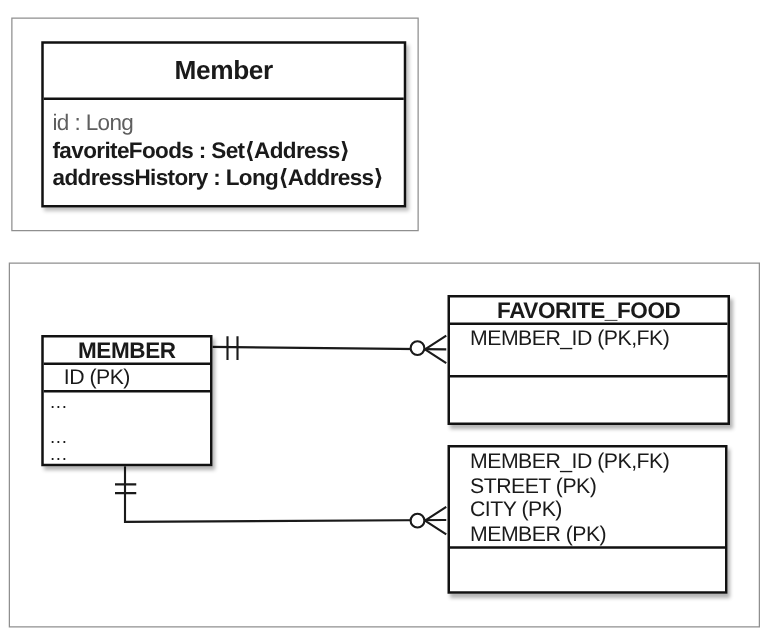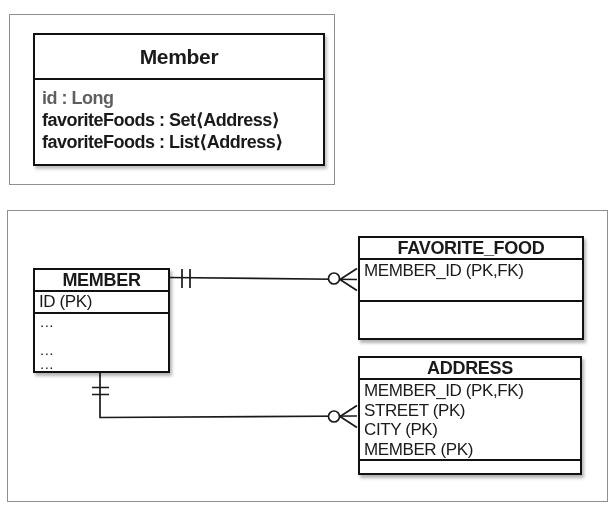--- a/index.html
+++ b/index.html
@@ -47,21 +47,21 @@
   .uml-body {
     padding: 7px 0 0 7px;
     font-size: 18px;
     line-height: 22px;
     font-weight: bold;
     letter-spacing: -0.5px;
     white-space: nowrap;
   }
   .uml-field.muted {
     color: #5f5f5f;
-    font-weight: bold;
+    font-weight: normal;
   }
 
   
   .er-table {
     position: absolute;
     border: 2.5px solid #111;
     background: #fff;
     box-sizing: border-box;
     box-shadow: 2px 3px 3px rgba(0,0,0,0.3);
     z-index: 2;
@@ -71,21 +71,21 @@
     text-align: center;
     border-bottom: 2.5px solid #111;
     font-size: 18px;
     letter-spacing: -0.3px;
     line-height: 20px;
     height: 20px;
     overflow: hidden;
   }
   .er-rows {
     border-bottom: 2.5px solid #111;
-    padding-left: 4px;
+    padding-left: 16px;
     font-size: 17px;
     letter-spacing: -0.4px;
     overflow: hidden;
     white-space: nowrap;
   }
   .er-row { overflow: hidden; }
 
   #table-member { left: 25px; top: 57px; width: 137px; height: 105px; }
   #table-member .er-rows { line-height: 20px; height: 20px; }
   #table-member .er-dots {
@@ -133,21 +133,21 @@
     <circle cx="334" cy="416.5" r="5.5" fill="#ffffff"></circle>
   </g>
 </svg>
 
 <div class="panel" id="panel-top">
   <div class="uml-class">
     <div class="uml-header">Member</div>
     <div class="uml-body">
       <div class="uml-field muted">id : Long</div>
       <div class="uml-field">favoriteFoods : Set⟨Address⟩</div>
-      <div class="uml-field">favoriteFoods : List⟨Address⟩</div>
+      <div class="uml-field">addressHistory : Long⟨Address⟩</div>
     </div>
   </div>
 </div>
 
 <div class="panel" id="panel-bottom">
 
   <div class="er-table" id="table-member">
     <div class="er-header">MEMBER</div>
     <div class="er-rows">
       <div class="er-row">ID (PK)</div>
@@ -162,21 +162,20 @@
 
   <div class="er-table" id="table-favorite-food">
     <div class="er-header">FAVORITE_FOOD</div>
     <div class="er-rows">
       <div class="er-row">MEMBER_ID (PK,FK)</div>
     </div>
     <div class="er-empty-row"></div>
   </div>
 
   <div class="er-table" id="table-address">
-    <div class="er-header">ADDRESS</div>
     <div class="er-rows">
       <div class="er-row">MEMBER_ID (PK,FK)</div>
       <div class="er-row">STREET (PK)</div>
       <div class="er-row">CITY (PK)</div>
       <div class="er-row">MEMBER (PK)</div>
     </div>
     <div class="er-empty-row"></div>
   </div>
 
 </div>

